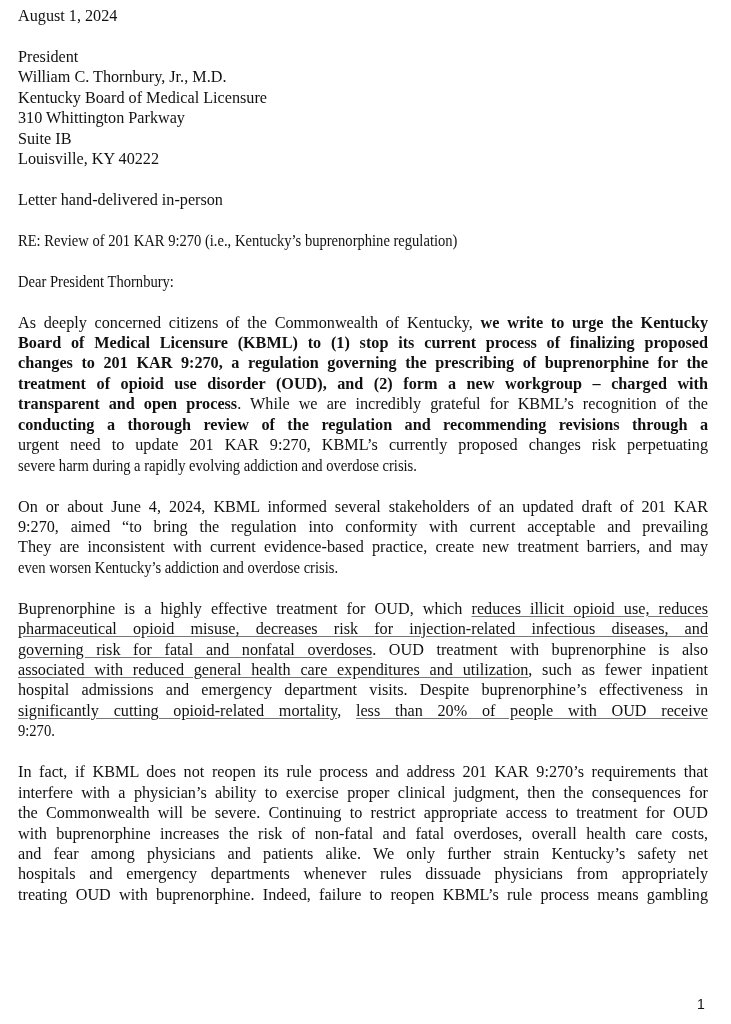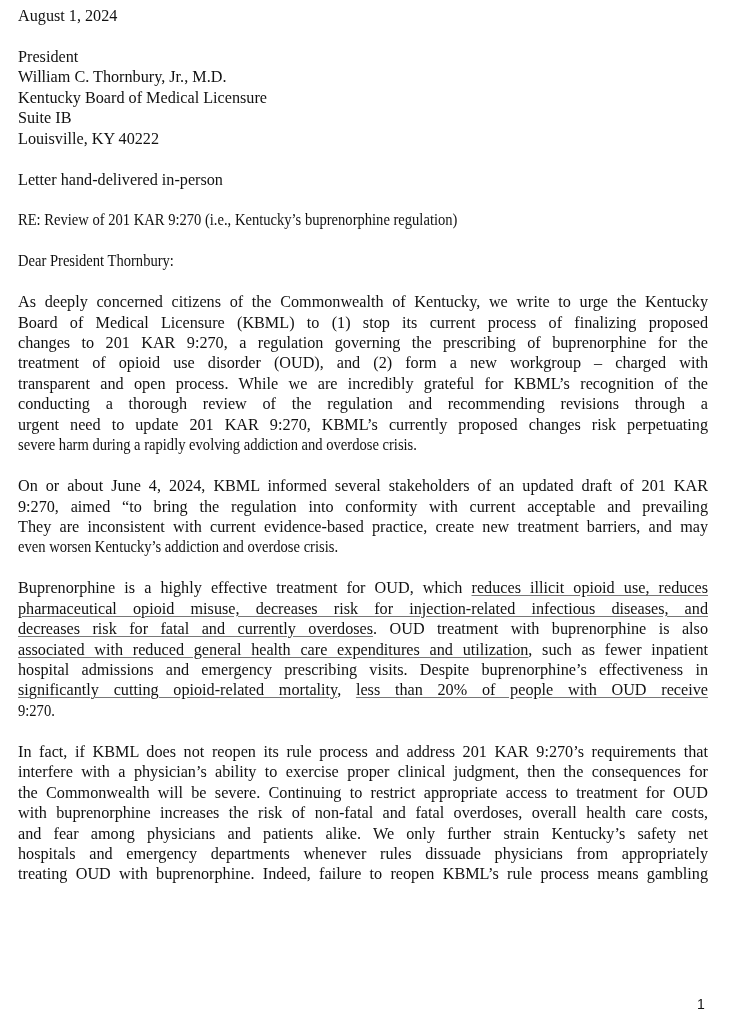--- a/index.html
+++ b/index.html
@@ -6,39 +6,40 @@
   body { width: 731px; height: 1024px; position: relative; overflow: hidden; }
   .page {
     position: absolute; left: 18px; top: 6px; width: 690px;
     font-family: "Liberation Serif", serif; color: #111111;
     font-size: 16.2px; line-height: 20.45px;
   }
   .line { display: block; white-space: nowrap; height: 20.45px; font-family: Liberation Serif, serif; }
   .gap { height: 20.45px; }
   .just { text-align: justify; text-align-last: justify; white-space: normal; height: 20.45px; overflow: hidden; }
   .condensed { display: inline-block; transform-origin: left center; }
-  b { font-weight: normal; }
+  b { font-weight: bold; }
   u { text-decoration-color: #777777; text-underline-offset: 2px; }
   .para { display: block; }
   .pagenum {
     position: absolute; left: 697px; top: 996px;
     font-family: "Liberation Sans", sans-serif; font-size: 14px; color: #111111;
   }
 </style>
 </head>
 <body>
 
 <div class="page">
   <span class="line">August 1, 2024</span>
   <div class="gap"></div>
 
   <div>
     <span class="line">President</span>
     <span class="line">William C. Thornbury, Jr., M.D.</span>
     <span class="line">Kentucky Board of Medical Licensure</span>
+    <span class="line">310 Whittington Parkway</span>
     <span class="line">Suite IB</span>
     <span class="line">Louisville, KY 40222</span>
   </div>
   <div class="gap"></div>
 
   <span class="line">Letter hand-delivered in-person</span>
   <div class="gap"></div>
 
   <span class="line"><span class="condensed fit" style="transform: scaleX(0.9);">RE: Review of 201 KAR 9:270 (i.e., Kentucky’s buprenorphine regulation)</span></span>
   <div class="gap"></div>
@@ -62,23 +63,23 @@
     <div class="just"><span>On or about June 4, 2024, KBML informed several stakeholders of an updated draft of 201 KAR</span></div>
     <div class="just"><span>9:270, aimed “to bring the regulation into conformity with current acceptable and prevailing</span></div>
     <div class="just"><span>They are inconsistent with current evidence-based practice, create new treatment barriers, and may</span></div>
     <span class="line"><span class="condensed fit" style="transform: scaleX(0.9);">even worsen Kentucky’s addiction and overdose crisis.</span></span>
   </div>
   <div class="gap"></div>
 
   <div class="para">
     <div class="just"><span>Buprenorphine is a highly effective treatment for OUD, which </span><u>reduces illicit opioid use, reduces</u></div>
     <div class="just"><u>pharmaceutical opioid misuse, decreases risk for injection-related infectious diseases, and</u></div>
-    <div class="just"><u>decreases risk for fatal and currently overdoses</u><span>. OUD treatment with buprenorphine is also</span></div>
+    <div class="just"><u>governing risk for fatal and nonfatal overdoses</u><span>. OUD treatment with buprenorphine is also</span></div>
     <div class="just"><u>associated with reduced general health care expenditures and utilization</u><span>, such as fewer inpatient</span></div>
-    <div class="just"><span>hospital admissions and emergency prescribing visits. Despite buprenorphine’s effectiveness in</span></div>
+    <div class="just"><span>hospital admissions and emergency department visits. Despite buprenorphine’s effectiveness in</span></div>
     <div class="just"><u>significantly cutting opioid-related mortality</u><span>, </span><u>less than 20% of people with OUD receive</u></div>
     <span class="line"><span class="condensed fit" style="transform: scaleX(0.9);">9:270.</span></span>
   </div>
   <div class="gap"></div>
 
   <div class="para">
     <div class="just"><span>In fact, if KBML does not reopen its rule process and address 201 KAR 9:270’s requirements that</span></div>
     <div class="just"><span>interfere with a physician’s ability to exercise proper clinical judgment, then the consequences for</span></div>
     <div class="just"><span>the Commonwealth will be severe. Continuing to restrict appropriate access to treatment for OUD</span></div>
     <div class="just"><span>with buprenorphine increases the risk of non-fatal and fatal overdoses, overall health care costs,</span></div>

